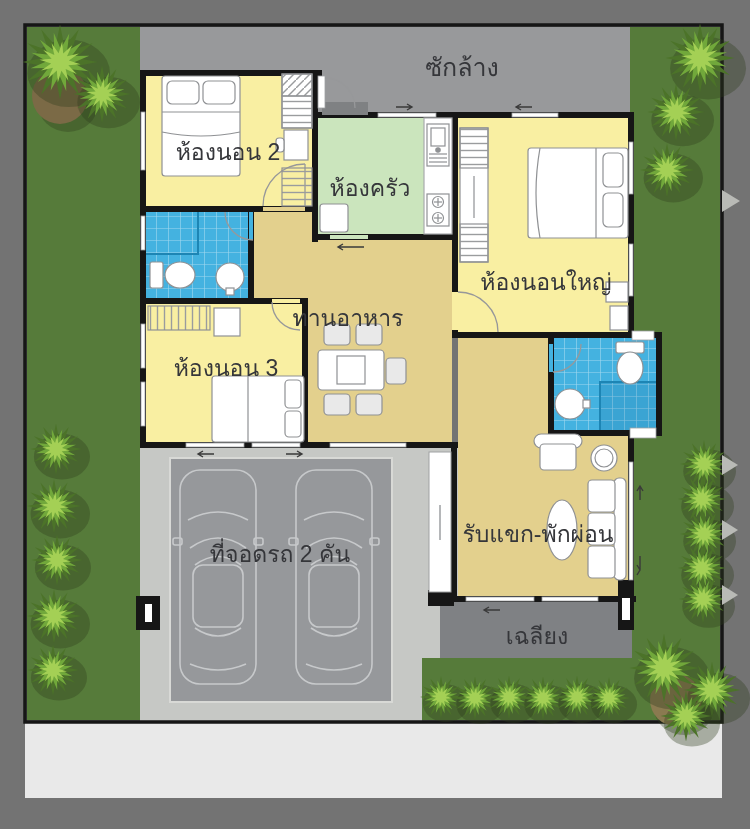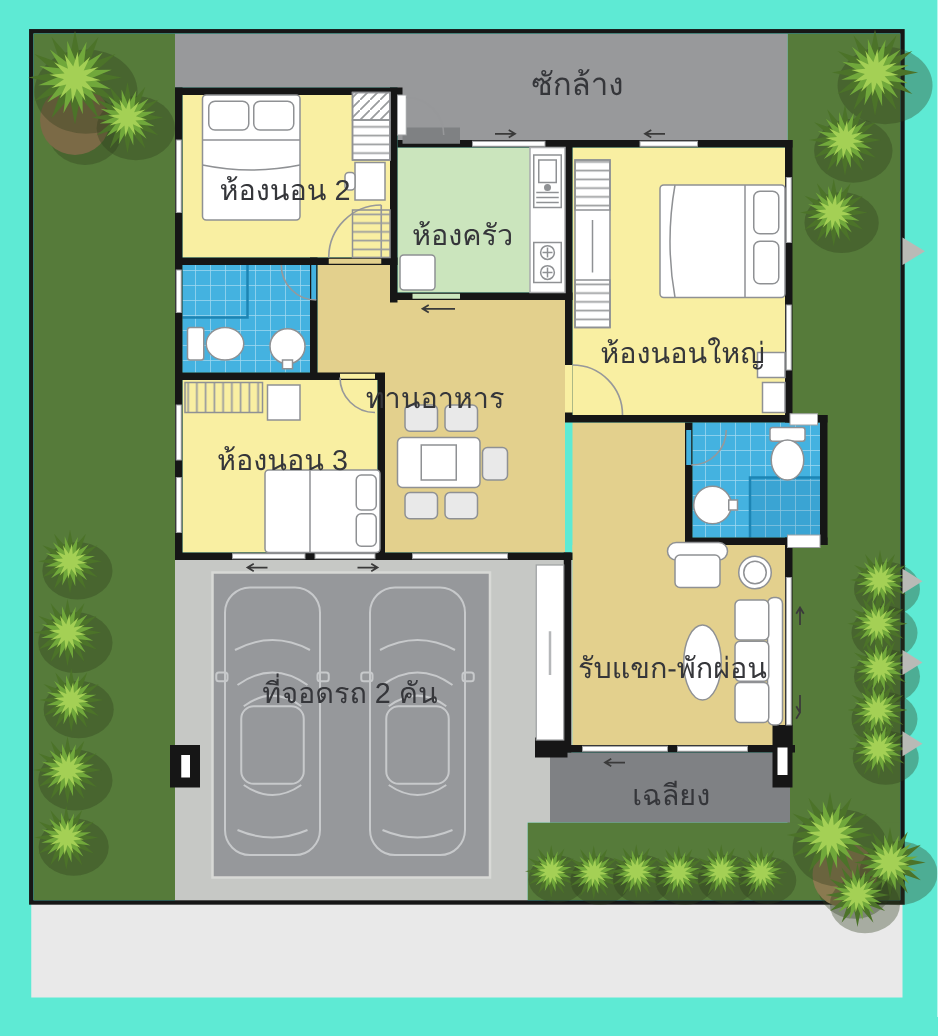--- a/index.html
+++ b/index.html
@@ -1,16 +1,16 @@
 <!DOCTYPE html>
 <html><head>
 <meta charset="utf-8">
 <style>
   html,body{margin:0;padding:0;background:#ffffff;}
-  .stage{width:750px;height:829px;position:relative;background:#5eead4;overflow:hidden;}
+  .stage{width:750px;height:829px;position:relative;background:#737373;overflow:hidden;}
   svg{display:block;}
   text{font-family:"Liberation Sans","DejaVu Sans",sans-serif;fill:#35363a;}
   .room-label{font-size:23px;}
   .big-label{font-size:25px;}
 </style>
 </head>
 <body>
 
 <div class="stage">
 <svg width="750" height="829" viewBox="0 0 750 829" xmlns="http://www.w3.org/2000/svg">

